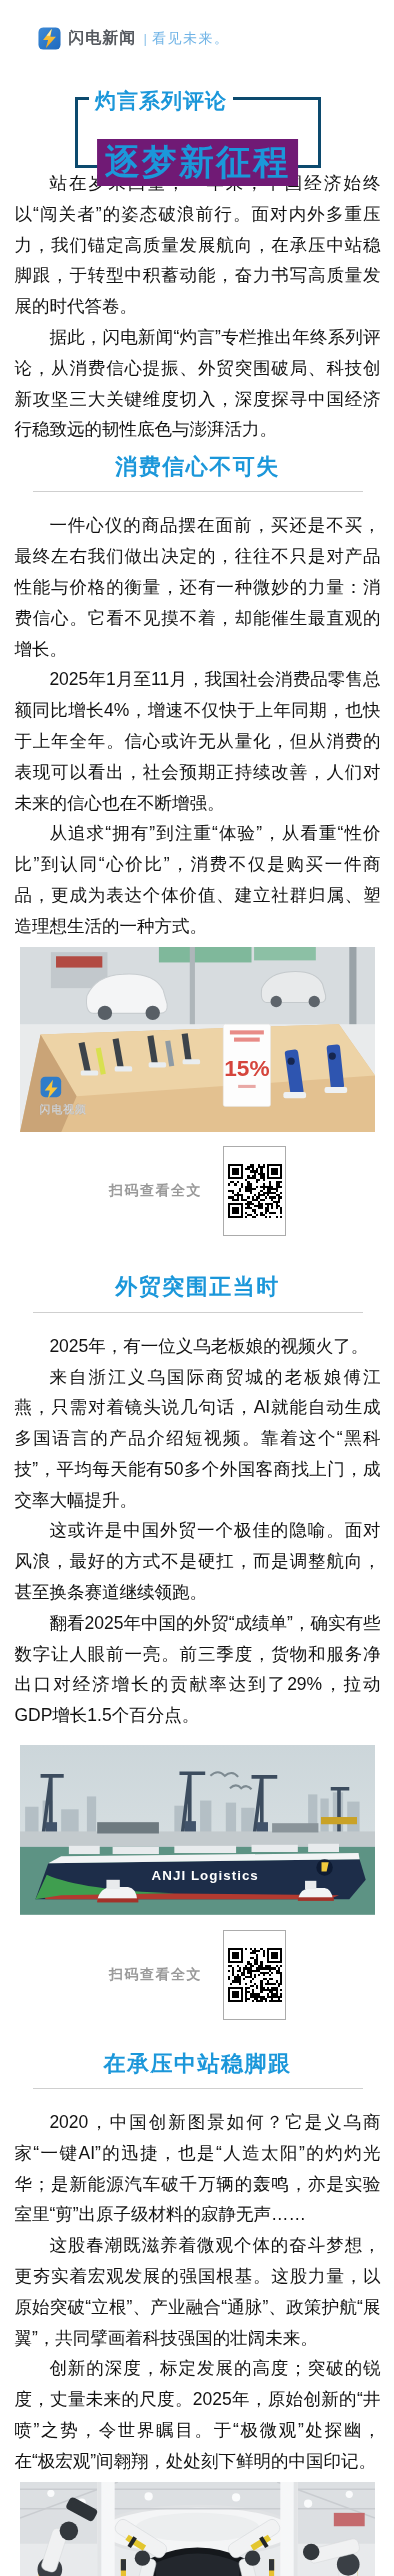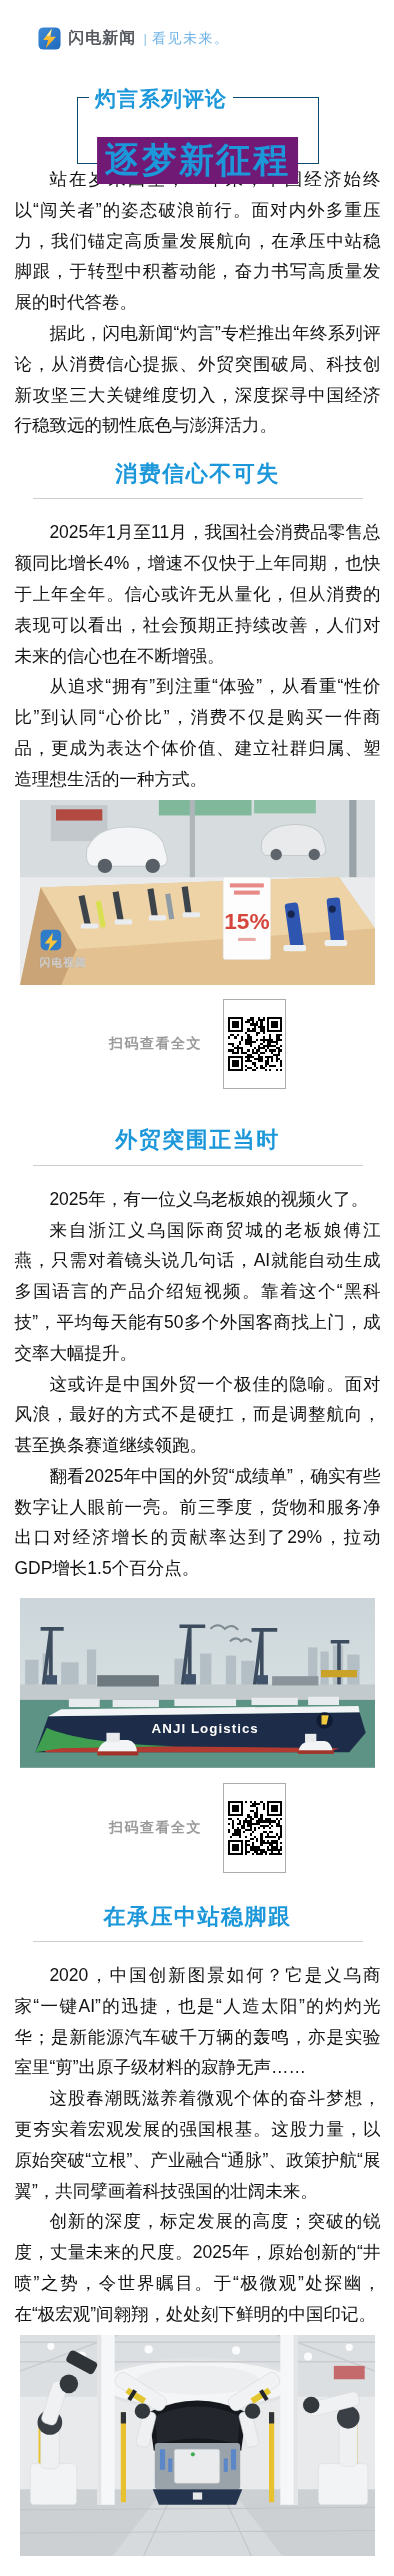--- a/index.html
+++ b/index.html
@@ -17,21 +17,21 @@
   .brandbar{display:flex;align-items:center;margin:27px 0 0 30px;padding-left:8px;}
   .appicon{width:23px;height:23px;border-radius:5.2px;flex:0 0 auto;}
   .brand-name{margin-left:7.2px;font-size:16px;font-weight:bold;color:#55595f;letter-spacing:1px;}
   .brand-sep{margin:0 5.2px 0 7.2px;color:#8ec4ea;font-size:13.4px;font-weight:200;}
   .brand-slogan{font-size:14px;color:#6fb3e6;letter-spacing:1.5px;}
   
   .series-box{
     position:relative;
     width:240px;height:65px;
     margin:47px auto 0;
-    border:1px solid #0c4a6e;
+    border:3px solid #0c4a6e;
   }
   .series-label{
     position:absolute;top:-13.4px;left:11.3px;
     background:#fff;padding:0 6.2px;
     font-family:"Liberation Serif","DejaVu Serif",serif;
     font-size:21px;font-weight:bold;color:#1b97da;letter-spacing:1px;
   }
   .main-title{
     position:absolute;left:50%;bottom:-20.6px;transform:translateX(-50%);
     background:#701a75;padding:0 8.2px;white-space:nowrap;
@@ -42,21 +42,21 @@
   .intro{margin-top:38px;}
   .prose{margin:0 14.4px;}
   .prose p{
     margin:0;
     font-size:17.5px;line-height:1.76;
     text-align:justify;text-indent:2em;
     color:#121212;
   }
   
   .sec-head{
-    margin-top:18px;
+    margin-top:7px;
     text-align:center;
     font-family:"Liberation Serif","DejaVu Serif",serif;
     font-size:22px;font-weight:bold;color:#1b97da;letter-spacing:1.5px;
   }
   .sec-head.gap-lg{margin-top:36px;}
   .sec-head.gap-md{margin-top:29px;}
   .sec-underline{width:330px;height:0.5px;background:#cfcfcf;margin:9.3px auto 18.5px;}
   
   .photo{display:block;width:355px;margin:5.2px auto 0;}
   .photo.mt{margin-top:14.4px;}
@@ -107,20 +107,21 @@
   </div>
 
   <div class="prose intro">
     <p>站在岁末回望，一年来，中国经济始终以“闯关者”的姿态破浪前行。面对内外多重压力，我们锚定高质量发展航向，在承压中站稳脚跟，于转型中积蓄动能，奋力书写高质量发展的时代答卷。</p>
     <p>据此，闪电新闻“灼言”专栏推出年终系列评论，从消费信心提振、外贸突围破局、科技创新攻坚三大关键维度切入，深度探寻中国经济行稳致远的韧性底色与澎湃活力。</p>
   </div>
 
   <div class="sec-head">消费信心不可失</div>
   <div class="sec-underline"></div>
   <div class="prose">
+    <p>一件心仪的商品摆在面前，买还是不买，最终左右我们做出决定的，往往不只是对产品性能与价格的衡量，还有一种微妙的力量：消费信心。它看不见摸不着，却能催生最直观的增长。</p>
     <p>2025年1月至11月，我国社会消费品零售总额同比增长4%，增速不仅快于上年同期，也快于上年全年。信心或许无从量化，但从消费的表现可以看出，社会预期正持续改善，人们对未来的信心也在不断增强。</p>
     <p>从追求“拥有”到注重“体验”，从看重“性价比”到认同“心价比”，消费不仅是购买一件商品，更成为表达个体价值、建立社群归属、塑造理想生活的一种方式。</p>
   </div>
 
   <svg class="photo" viewBox="0 0 690 360">
     <rect width="690" height="360" fill="#e9ebec"></rect>
 
     <rect x="0" y="0" width="690" height="150" fill="#d7dcdf"></rect>
     <rect x="270" y="0" width="180" height="30" fill="#7fb89b"></rect>
     <rect x="455" y="0" width="120" height="26" fill="#8cc0a5"></rect>

